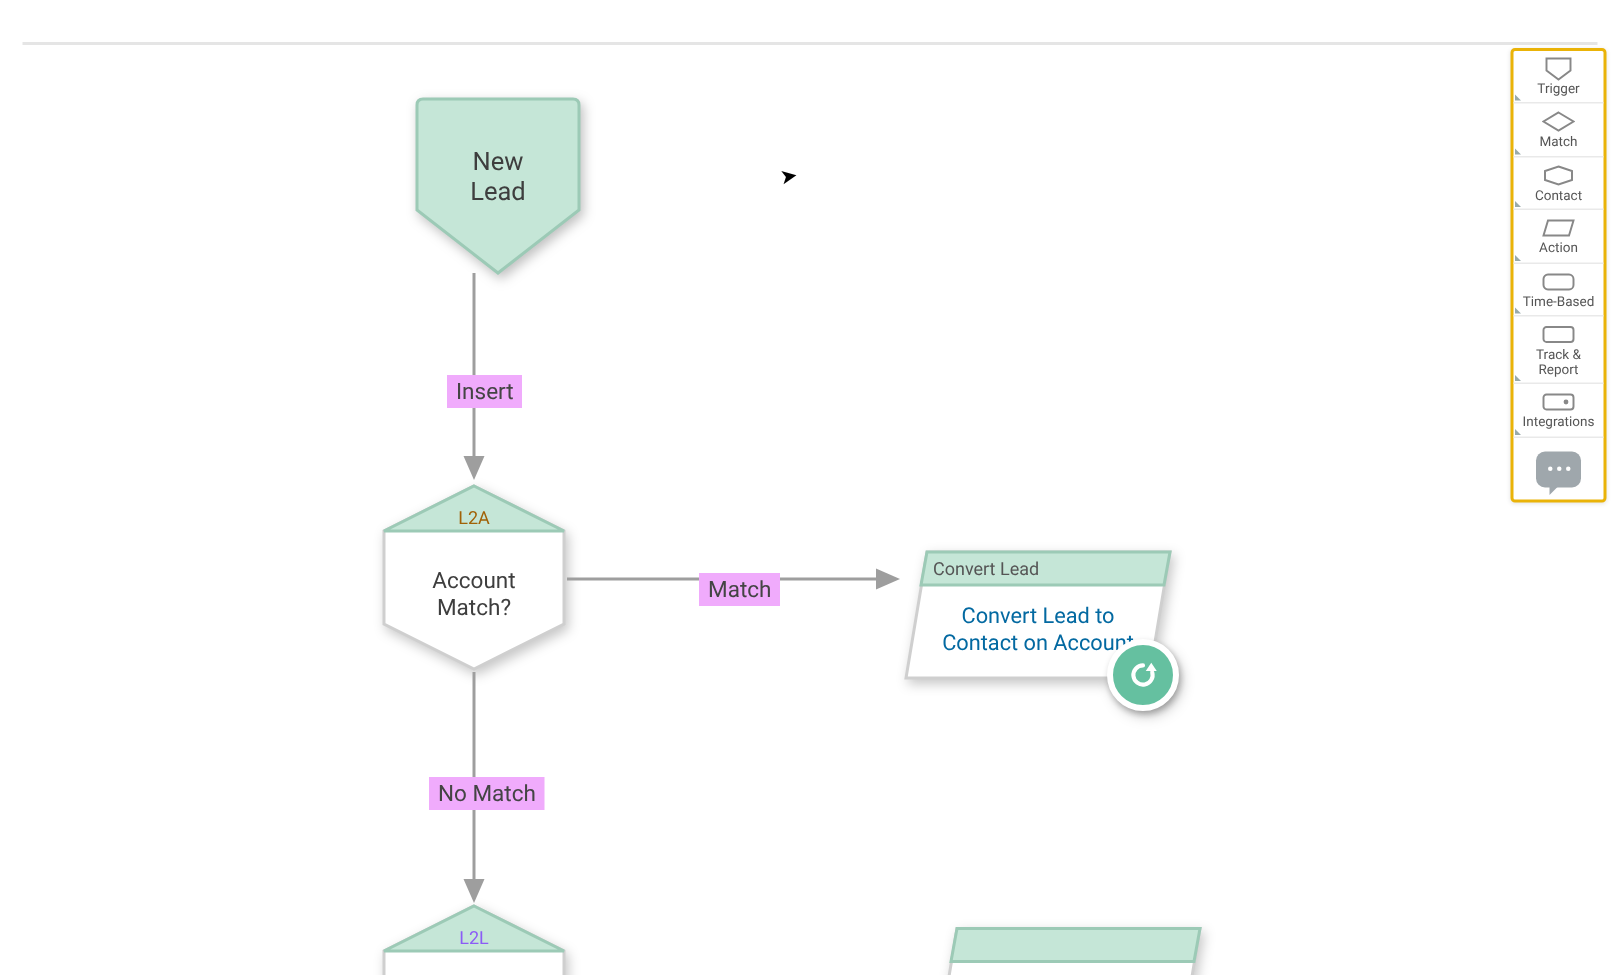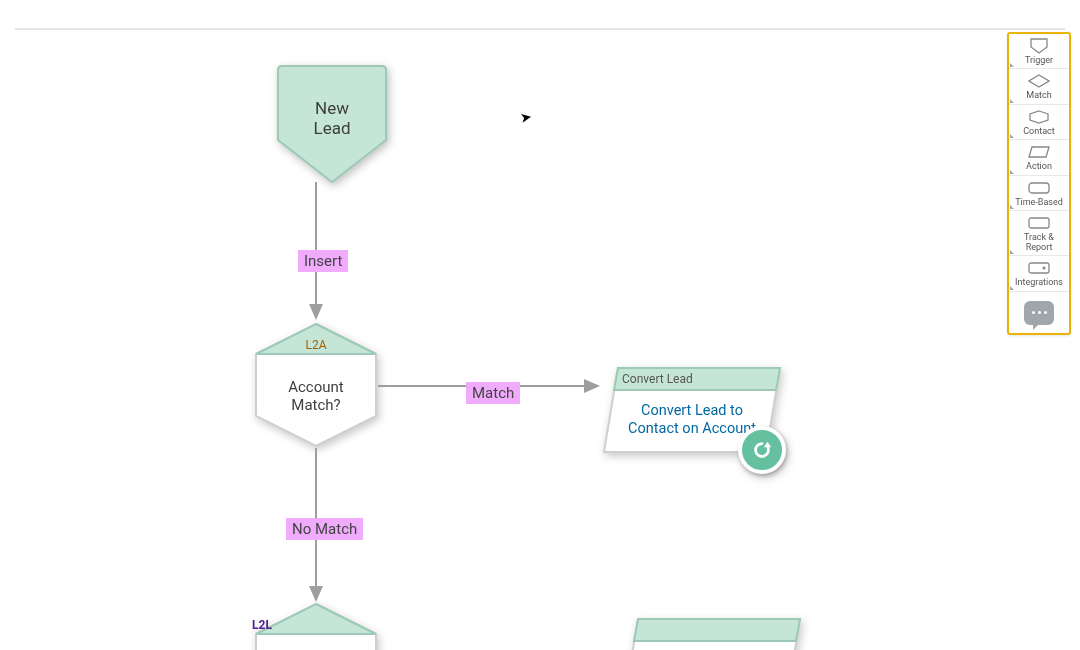--- a/index.html
+++ b/index.html
@@ -131,24 +131,23 @@
     top: 600px;
     width: 128px;
     height: 130px;
     filter: drop-shadow(2px 3px 4px rgba(0,0,0,0.22));
   }
   .decision2 svg { width:100%; height:100%; display:block; }
   .decision2 .tag {
     position: absolute;
     top: 18px;
     width: 100%;
-    text-align: left;
+    text-align: center;
     font-size: 12px;
-    color: #4c1d95;
-    font-weight: bold;
+    color: #8b5cf6;
   }
 
   
   .action2 {
     position: absolute;
     left: 620px;
     top: 615px;
     width: 184px;
     height: 92px;
     filter: drop-shadow(2px 3px 4px rgba(0,0,0,0.22));

